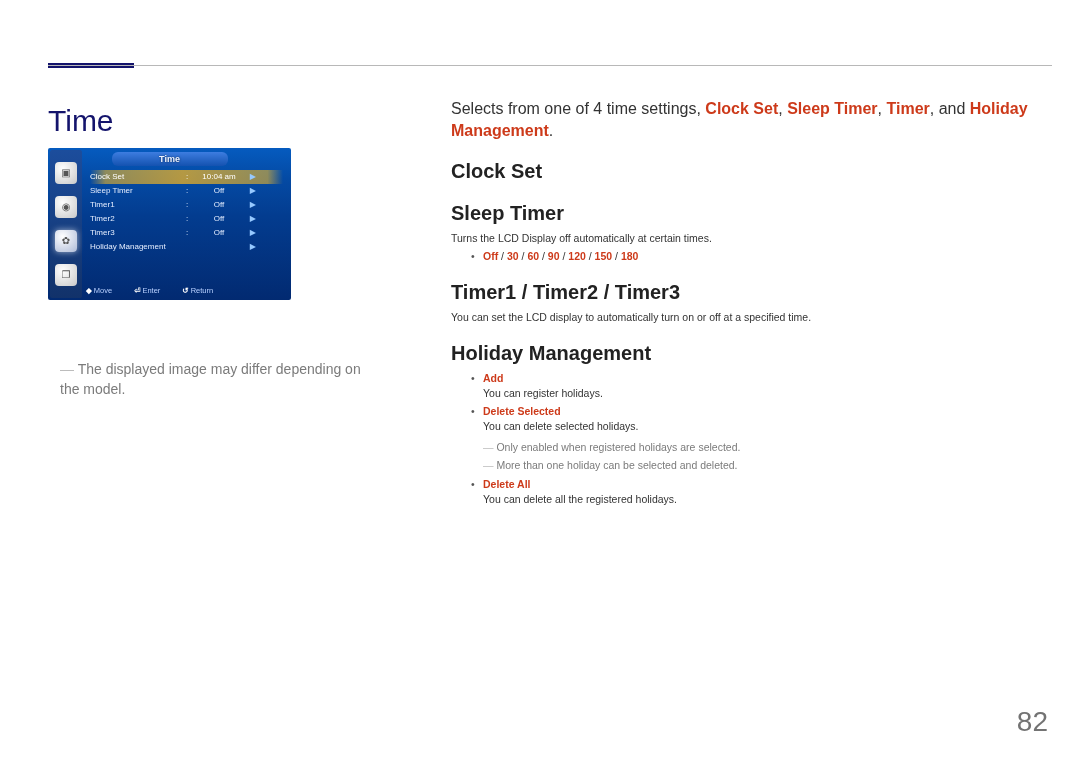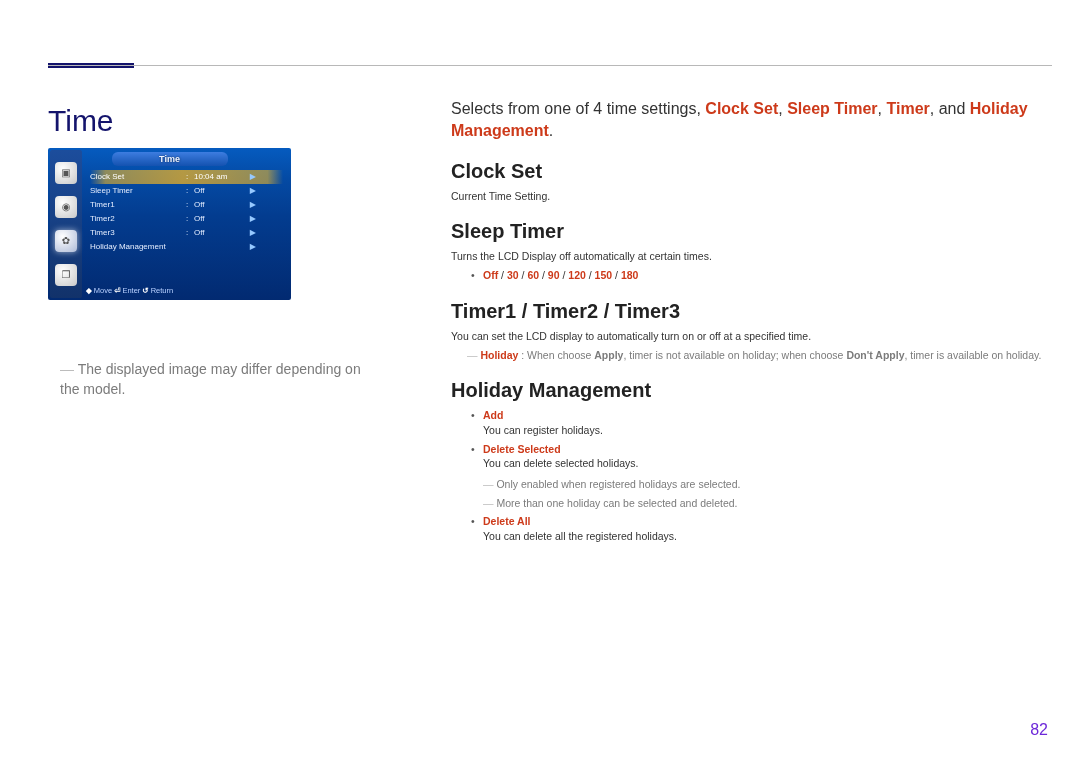--- a/index.html
+++ b/index.html
@@ -89,29 +89,29 @@
   }
   .osd-body {
     position:absolute;left:42px;top:22px;right:8px;bottom:18px;
   }
   .osd-row {
     display:flex;align-items:center;height:14px;
     font-size:8px;color:#e4edff;
   }
   .osd-row .label{width:96px;}
   .osd-row .sep{width:8px;}
-  .osd-row .val{width:50px;}
+  .osd-row .val{width:50px;text-align:center;}
   .osd-row .arrow{width:12px;text-align:right;color:#96c9ff;}
   .osd-row.sel{
     background:linear-gradient(90deg,rgba(255,210,60,0) 0%,rgba(255,190,30,.55) 8%,rgba(255,185,25,.7) 48%,rgba(255,190,30,.55) 92%,rgba(255,210,60,0) 100%);
     color:#fff;
   }
   .osd-footer {
     position:absolute;left:38px;right:6px;bottom:2px;height:13px;
-    display:flex;gap:2px;align-items:center;color:#b8d0ff;font-size:7.5px;
+    display:flex;gap:22px;align-items:center;color:#b8d0ff;font-size:7.5px;
   }
   .osd-footer span b{color:#fff;font-weight:600;margin-right:2px;}
   .image-note{
     position:absolute;top:320px;left:60px;width:310px;
     color:#7b7b7b;font-size:14px;margin-top:40px;
   }
   .image-note::before{content:"― ";color:#bcbcbc;}
   .content{
     position:absolute;top:98px;left:451px;right:32px;
   }
@@ -122,21 +122,21 @@
     font-size:20px;font-weight:600;color:#222;margin-top:14px;margin-bottom:4px;
   }
   .body{font-size:10.5px;color:#333;margin-bottom:4px;}
   ul.bul{list-style:none;margin-left:32px;margin-top:2px;margin-bottom:2px;}
   ul.bul > li{font-size:10.5px;color:#333;margin-bottom:4px;position:relative;}
   ul.bul > li::before{content:"•";position:absolute;left:-12px;color:#555;}
   .sub{font-size:10.5px;color:#7b7b7b;margin-left:16px;margin-bottom:4px;}
   .sub::before{content:"― ";color:#bcbcbc;}
   .sep-slash{color:#333;}
   .page-number{
-    position:absolute;bottom:22px;right:32px;font-size:16px;color:#6d28d9;font-weight:300;
+    position:absolute;bottom:22px;right:32px;font-size:28px;color:#737373;font-weight:300;
   }
 </style>
 </head>
 <body>
 
 <div class="top-divider-bold"></div>
 <div class="top-divider"></div>
 
 <div class="page-title">Time</div>
 
@@ -197,35 +197,31 @@
 
 <div class="image-note">The displayed image may differ depending on the model.</div>
 
 <div class="content">
 
   <p class="intro">
     <span>Selects from one of 4 time settings, </span><span class="bold red">Clock Set</span><span>, </span><span class="bold red">Sleep Timer</span><span>, </span><span class="bold red">Timer</span><span>, and </span><span class="bold red">Holiday Management</span><span>.</span>
   </p>
 
   <h2>Clock Set</h2>
-  <p class="body">Current Time Setting.</p>
 
   <h2>Sleep Timer</h2>
   <p class="body">Turns the LCD Display off automatically at certain times.</p>
   <ul class="bul">
     <li>
       <span class="bold red">Off</span><span class="sep-slash"> / </span><span class="bold red">30</span><span class="sep-slash"> / </span><span class="bold red">60</span><span class="sep-slash"> / </span><span class="bold red">90</span><span class="sep-slash"> / </span><span class="bold red">120</span><span class="sep-slash"> / </span><span class="bold red">150</span><span class="sep-slash"> / </span><span class="bold red">180</span>
     </li>
   </ul>
 
   <h2>Timer1 / Timer2 / Timer3</h2>
   <p class="body">You can set the LCD display to automatically turn on or off at a specified time.</p>
-  <p class="sub">
-    <span class="bold red">Holiday</span><span> : When choose </span><span class="bold">Apply</span><span>, timer is not available on holiday; when choose </span><span class="bold">Don't Apply</span><span>, timer is available on holiday.</span>
-  </p>
 
   <h2>Holiday Management</h2>
   <ul class="bul">
     <li>
       <span class="bold red">Add</span><br>
       <span>You can register holidays.</span>
     </li>
     <li>
       <span class="bold red">Delete Selected</span><br>
       <span>You can delete selected holidays.</span>

